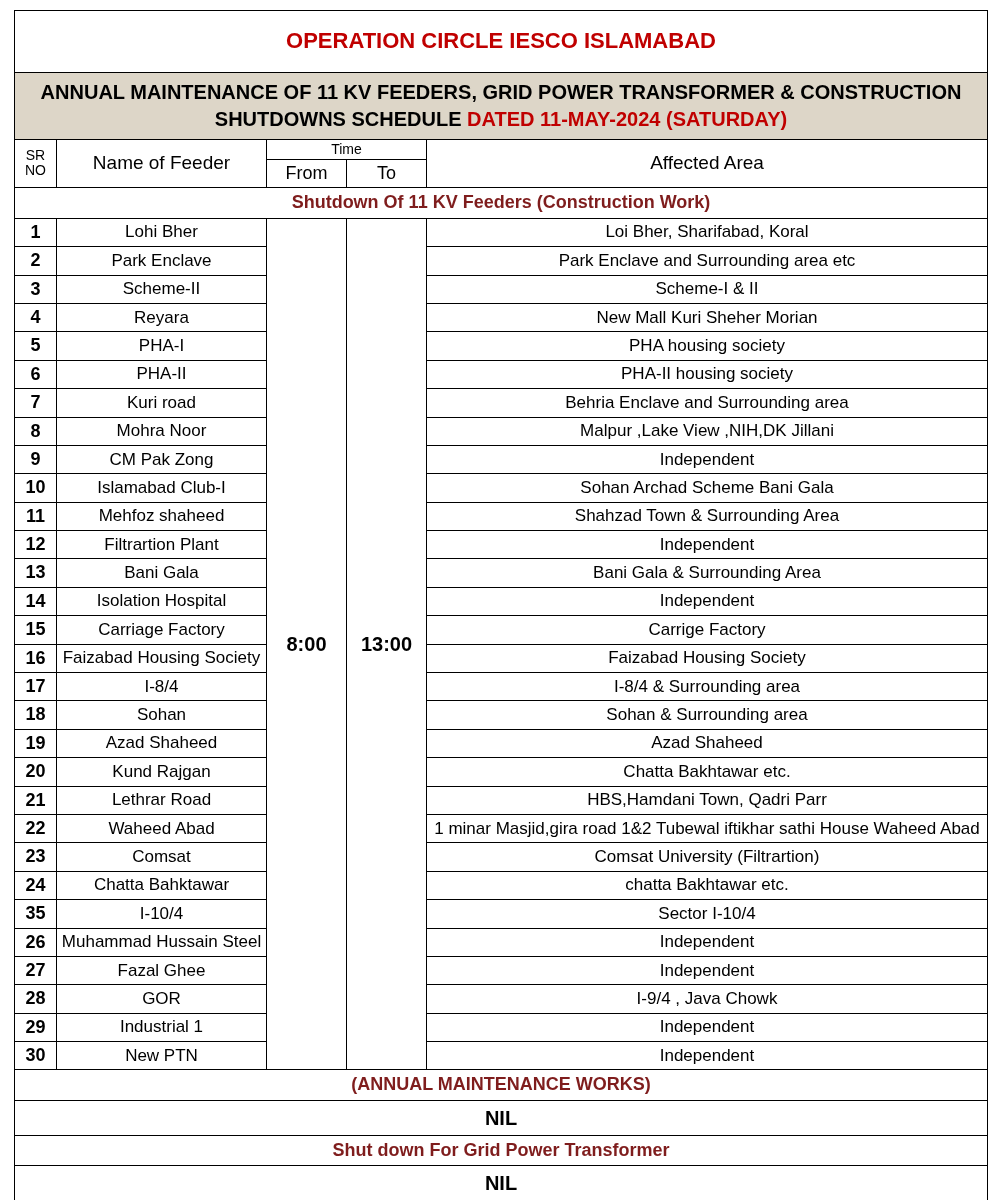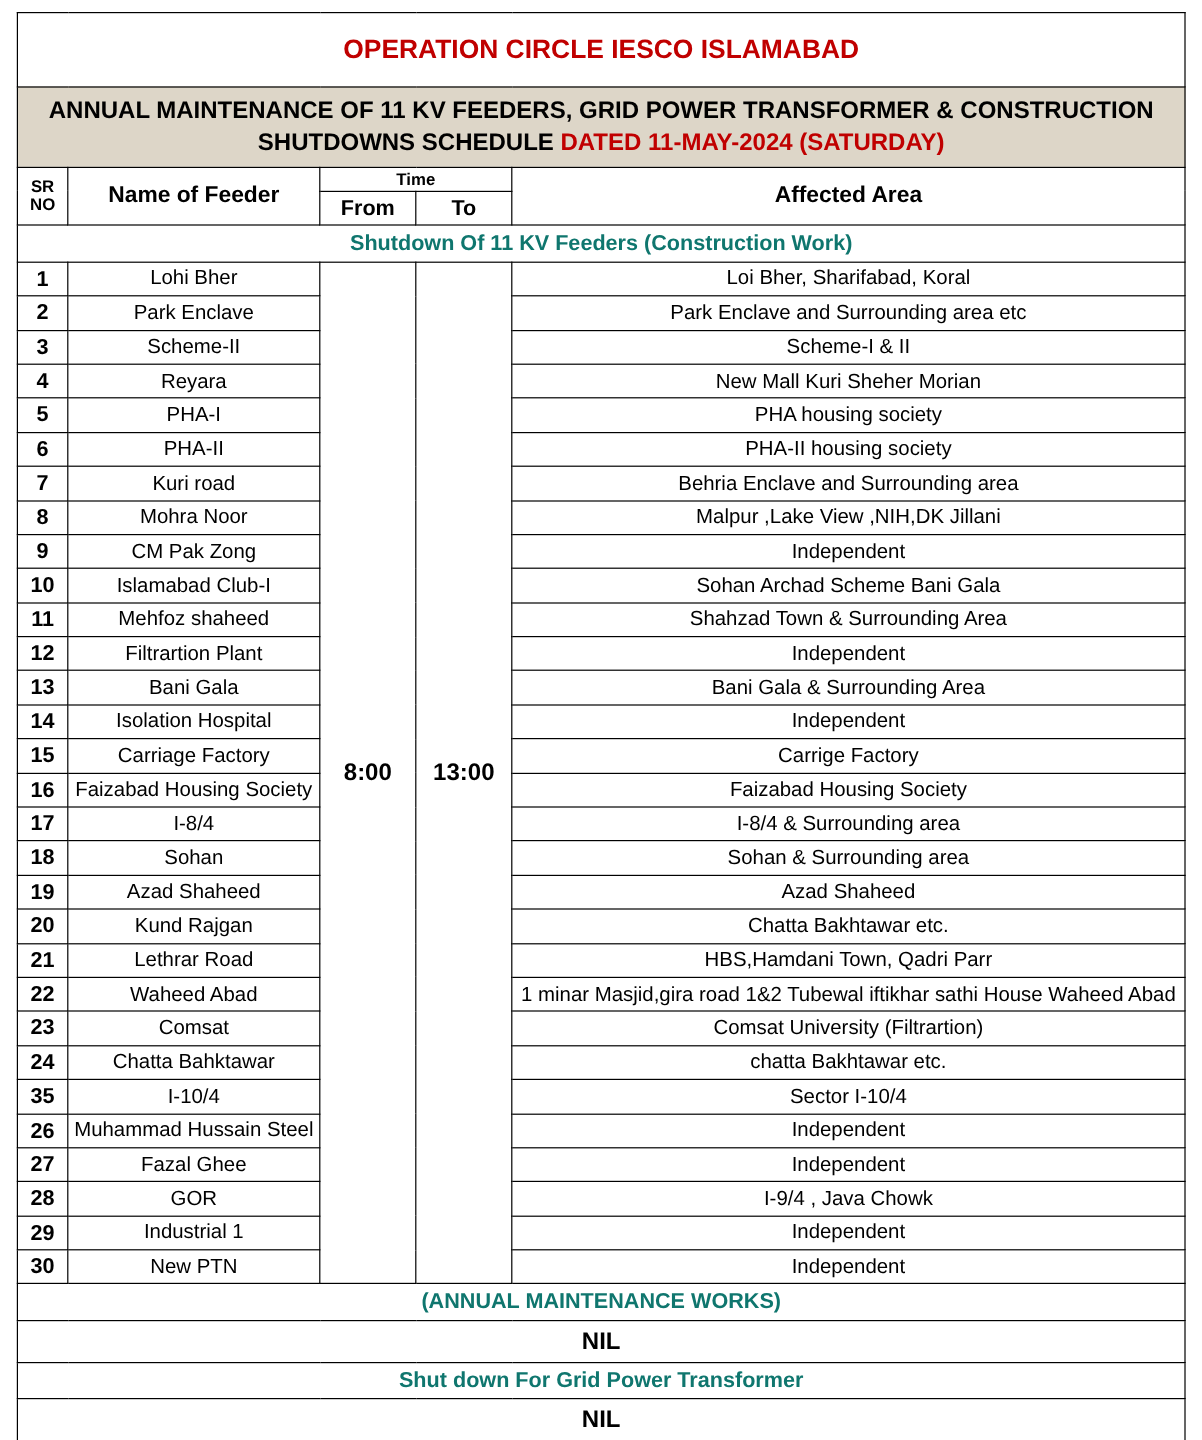--- a/index.html
+++ b/index.html
@@ -31,29 +31,29 @@
     }
     .subtitle-row td {
       background: #ddd6c8;
       font-weight: bold;
       font-size: 20px;
       padding: 6px 20px;
       line-height: 1.35;
     }
     .subtitle-row .red { color: #c00000; }
     .header-row th {
-      font-weight: bold;
+      font-weight: normal;
       font-size: 18px;
     }
     .sr-col { width: 42px; font-size: 14px; font-weight: bold; }
     .feeder-col { width: 210px; }
     .time-col { width: 80px; }
     .area-col { width: auto; }
     .section-row td {
-      color: #0f766e;
+      color: #7f1d1d;
       font-weight: bold;
       font-size: 18px;
       padding: 3px;
     }
     .sr-cell { font-weight: bold; font-size: 18px; }
     .time-cell { font-weight: bold; font-size: 20px; }
     .nil-cell { font-weight: bold; font-size: 20px; padding: 4px; }
     .small-sr th { font-size: 14px; line-height: 1.1; padding: 2px; }
   </style>
 </head>

